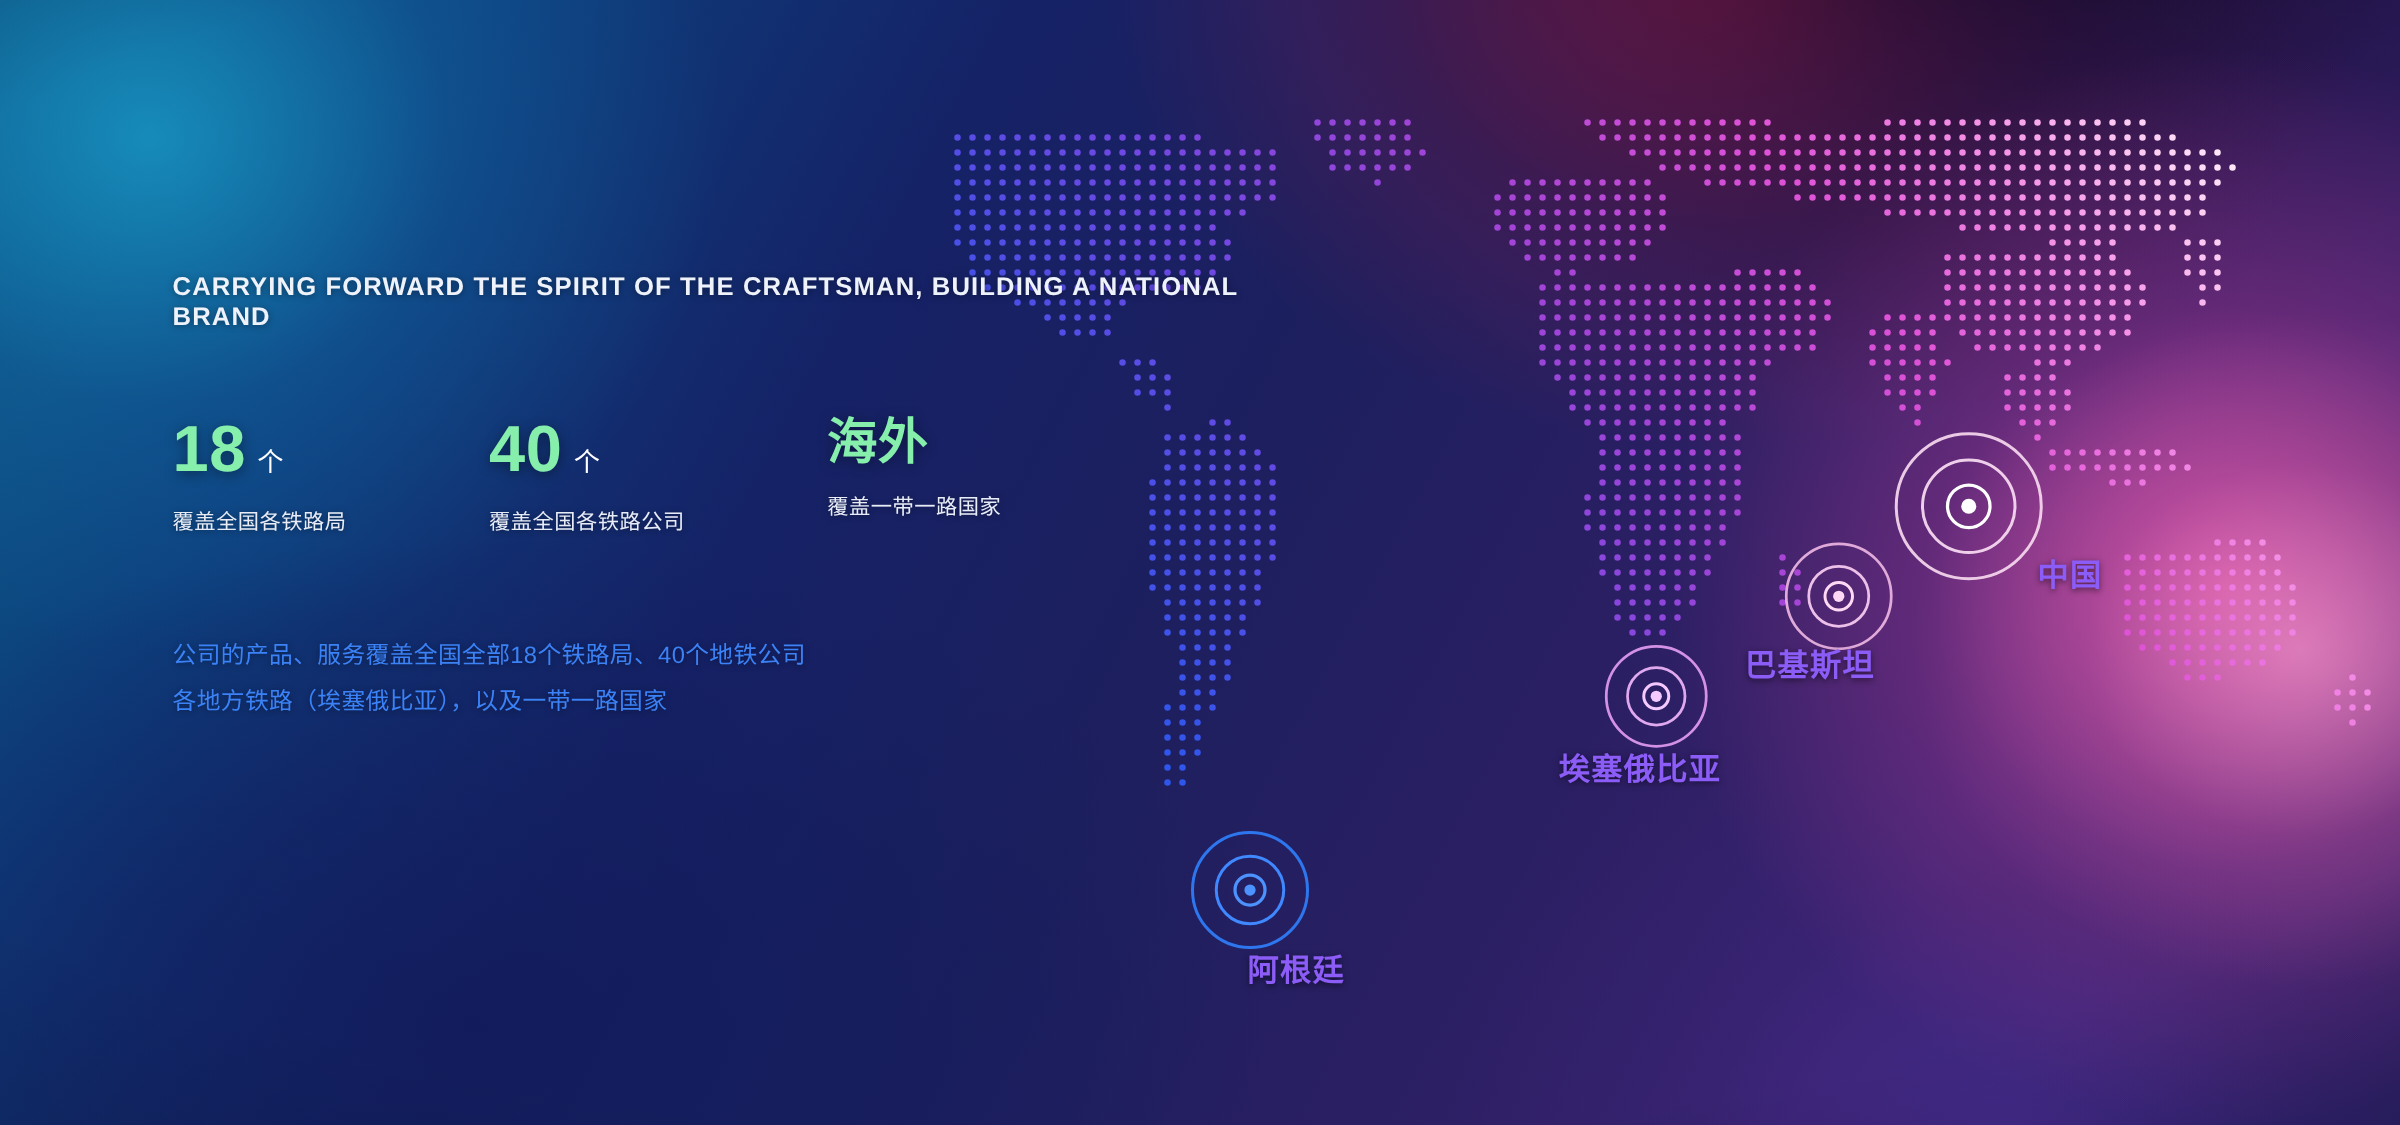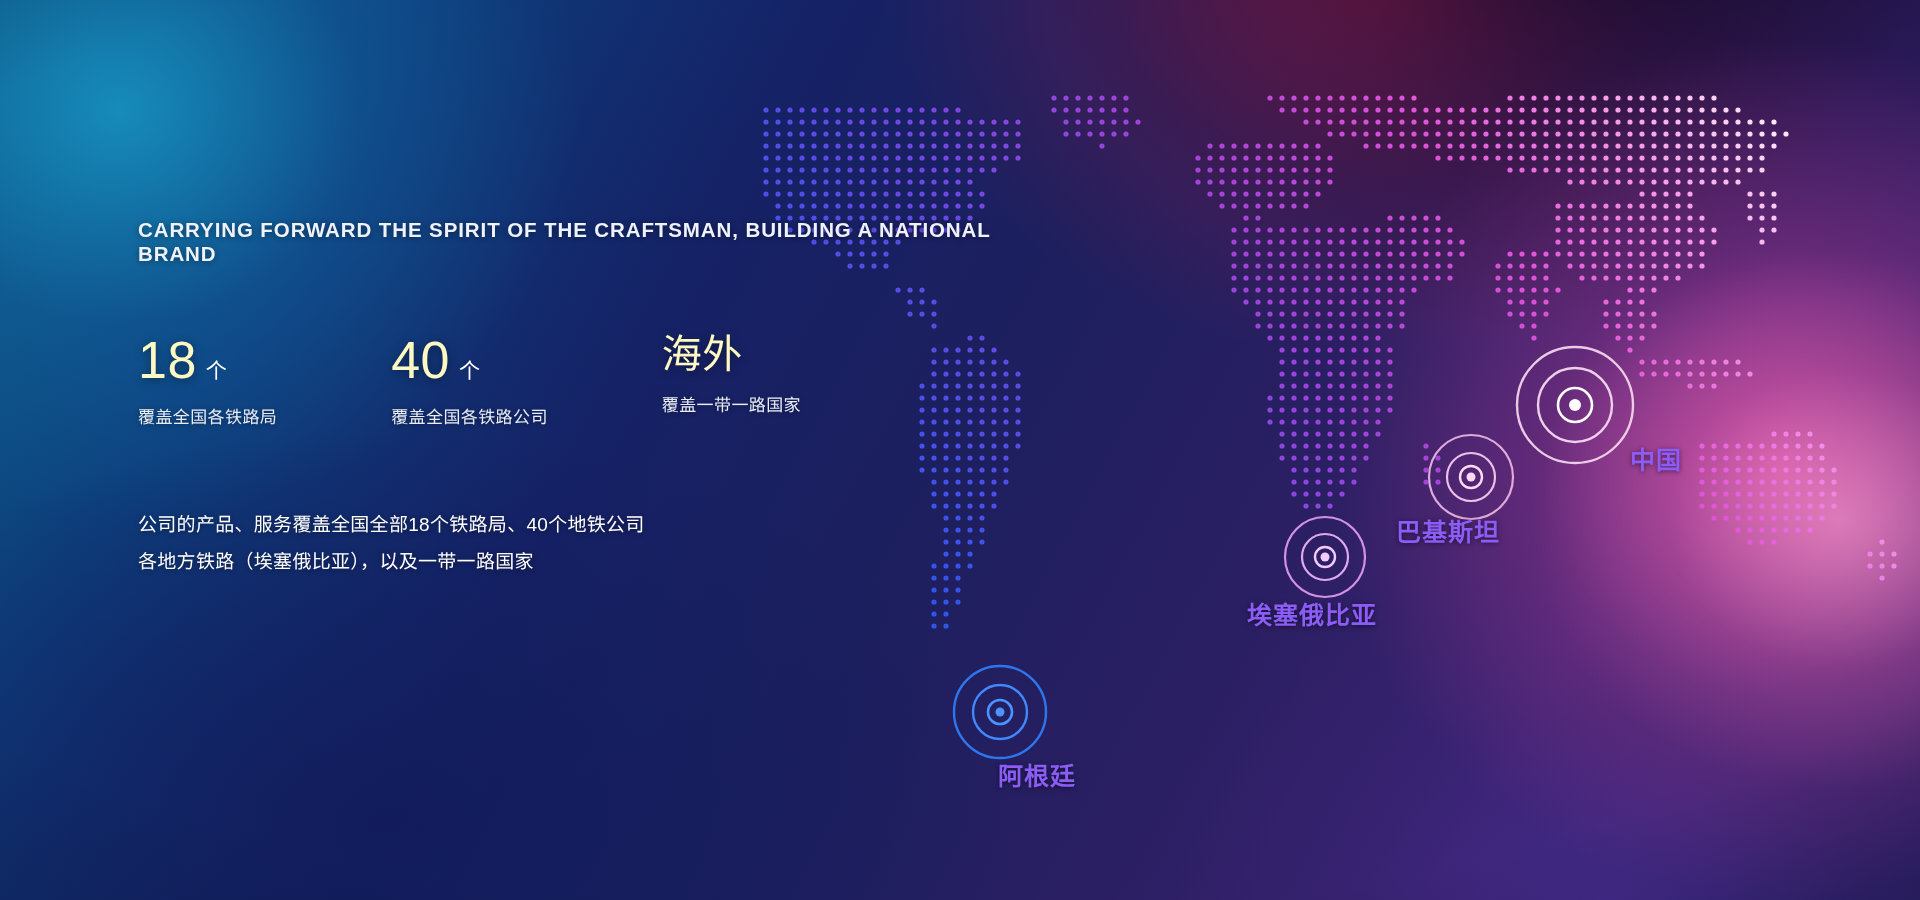--- a/index.html
+++ b/index.html
@@ -93,41 +93,41 @@
     letter-spacing:.9px;
     font-weight:700;
     text-shadow:0 1px 6px rgba(0,0,0,.4);
   }
 
   .stats{ display:flex; margin-top:68px; }
   .stat{ margin-right:114px; }
   .stat:last-child{ margin-right:0; }
   .stat-top{ display:flex; align-items:baseline; }
   .stat-num{
-    font-size:52px; font-weight:400; color:#fef9c3; line-height:1;
+    font-size:52px; font-weight:700; color:#86efac; line-height:1;
     letter-spacing:.5px;
     text-shadow:0 2px 10px rgba(0,0,0,.4);
   }
   .stat-num.word{ font-size:40px;text-align:center; }
   .stat-unit{
     font-size:21px; color:#ffffff; margin-left:9px; font-weight:400;
   }
   .stat-desc{
     margin-top:17px;
     font-size:17px;
     color:#e7ecf7;
     letter-spacing:.4px;
     text-shadow:0 1px 5px rgba(0,0,0,.4);
   }
 
   .paragraph{
     margin-top:78px;
     font-size:19px;
     line-height:1.95;
-    color:#ffffff;
+    color:#3b82f6;
     letter-spacing:.3px;
     text-shadow:0 1px 5px rgba(0,0,0,.4);
   }
 </style>
 </head>
 <body>
 
 <div class="stage">
 
   <div class="bg-base"></div>

